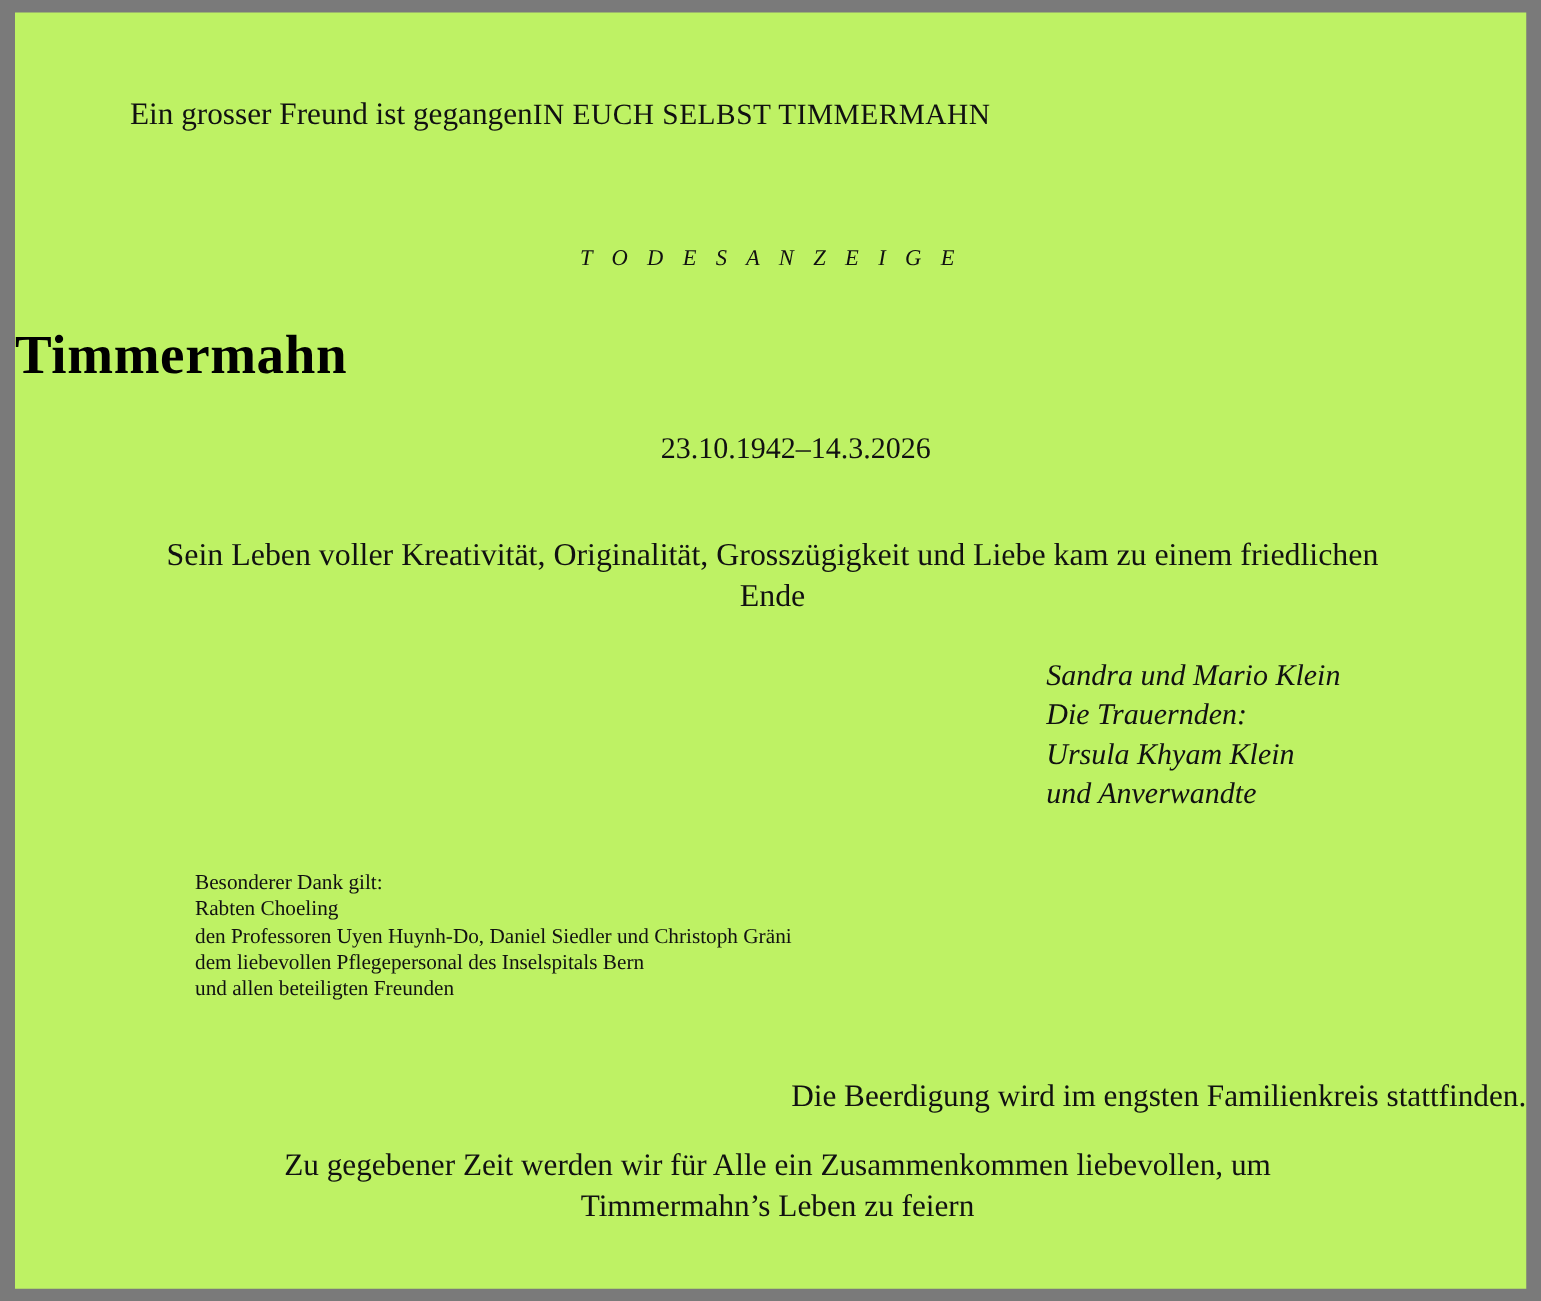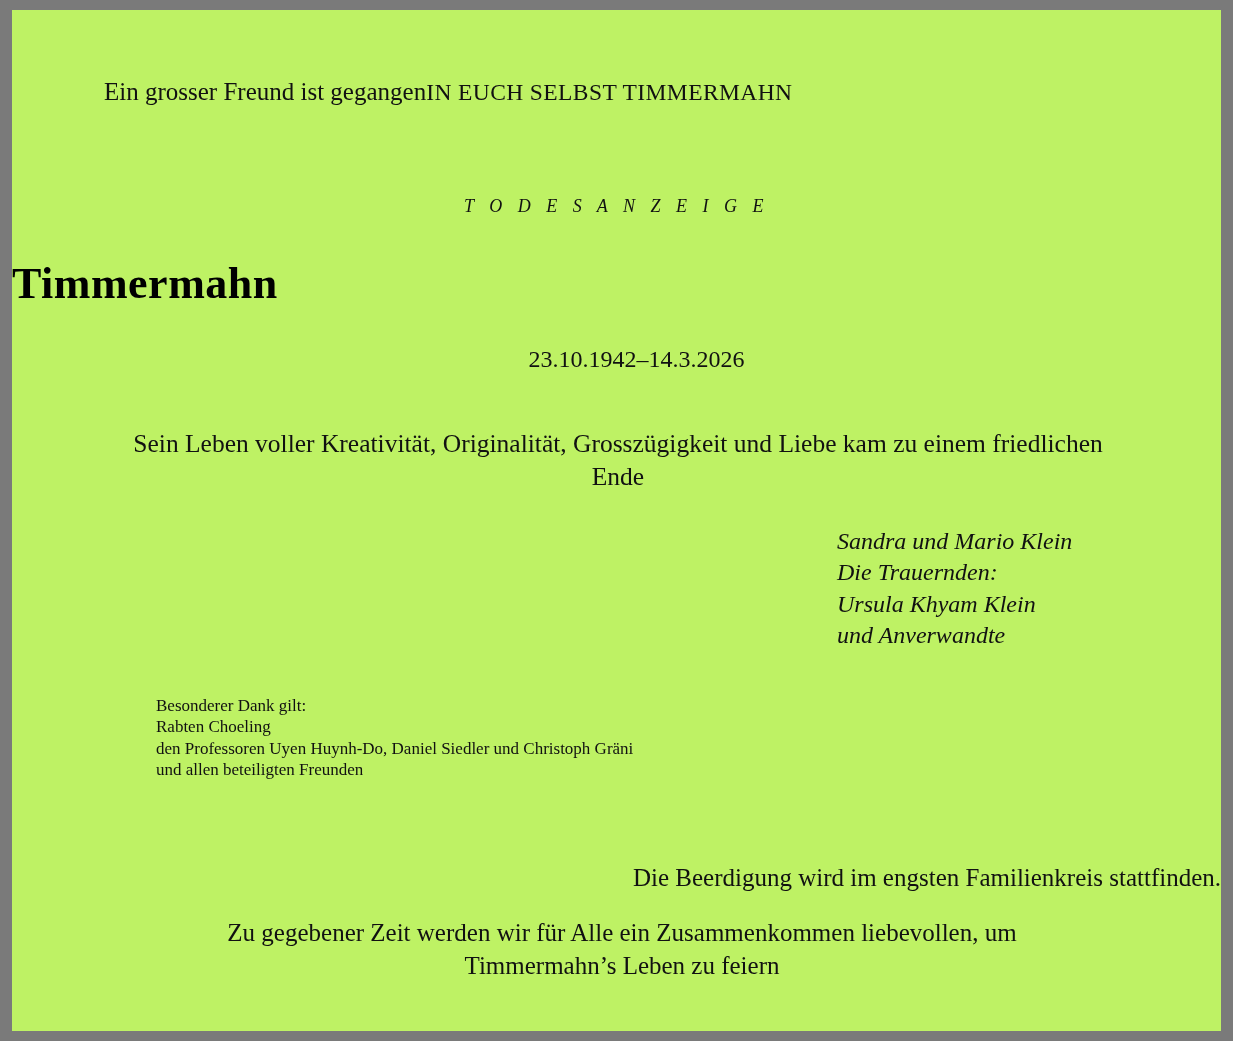--- a/index.html
+++ b/index.html
@@ -165,20 +165,21 @@
       <div>Sandra und Mario Klein</div>
       <div>Die Trauernden:</div>
       <div>Ursula Khyam Klein</div>
       <div>und Anverwandte</div>
     </div>
 
     <div class="thanks">
       <div>Besonderer Dank gilt:</div>
       <div>Rabten Choeling</div>
       <div>den Professoren Uyen Huynh-Do, Daniel Siedler und Christoph Gräni</div>
+      <div>dem liebevollen Pflegepersonal des Inselspitals Bern</div>
       <div>und allen beteiligten Freunden</div>
     </div>
 
     <div class="burial">Die Beerdigung wird im engsten Familienkreis stattfinden.</div>
 
     <div class="gathering">Zu gegebener Zeit werden wir für Alle ein Zusammenkommen liebevollen, um Timmermahn’s Leben zu feiern</div>
 
   </div>
 </div>
 

